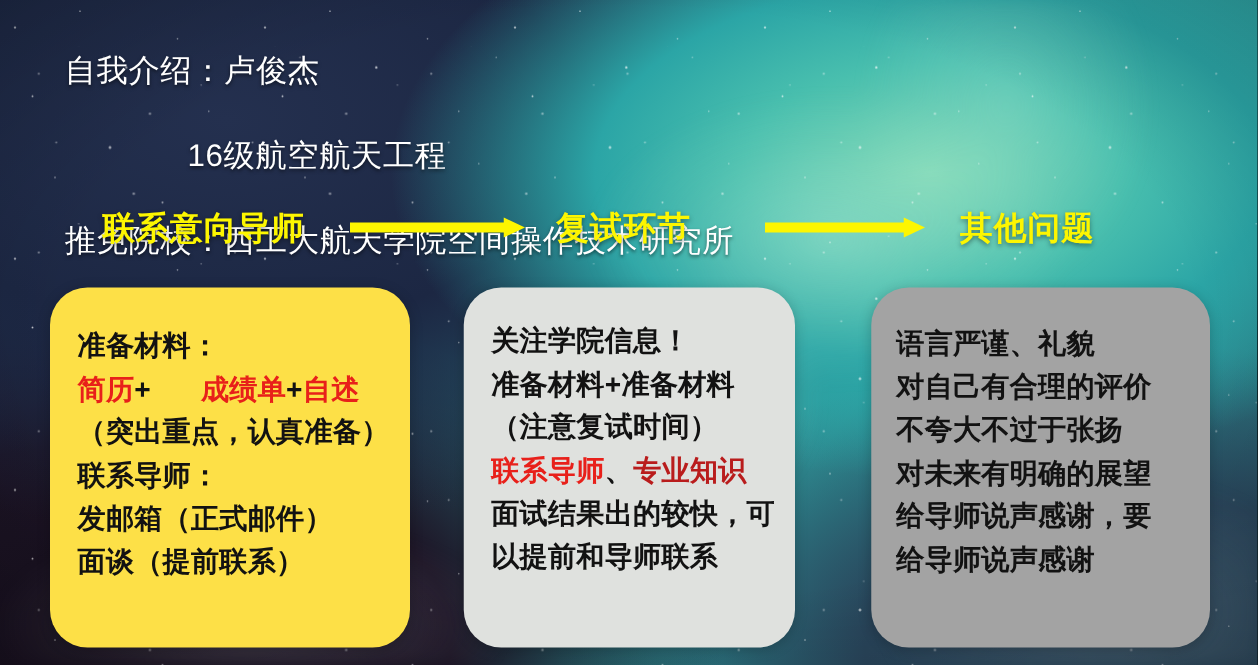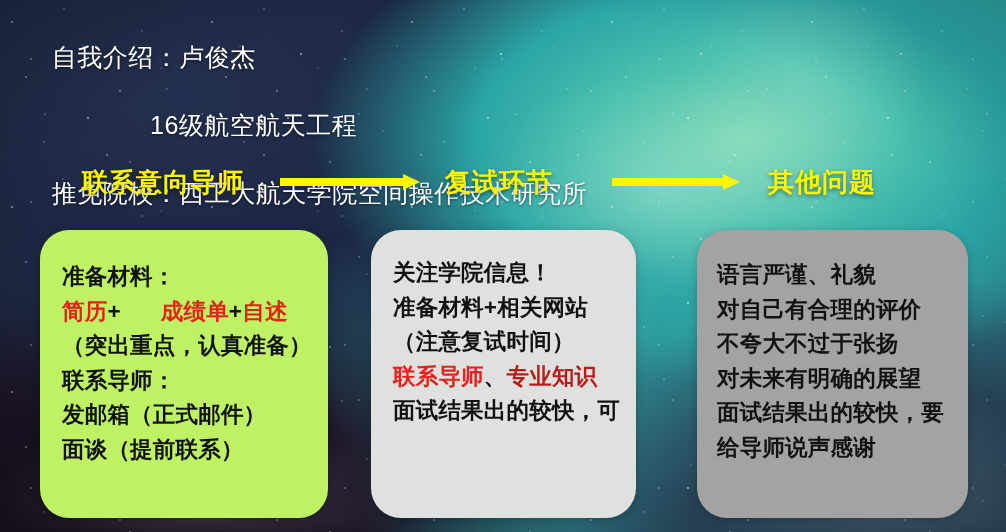--- a/index.html
+++ b/index.html
@@ -191,45 +191,46 @@
     <div class="flow-label fl2" style="color: rgb(253, 246, 0);">复试环节</div>
 
     <div class="arrow ar2">
       <span class="shaft" style="background: rgb(253, 246, 0);"></span>
       <span class="head" style="border-left-color: rgb(253, 246, 0);"></span>
     </div>
 
     <div class="flow-label fl3" style="color: rgb(253, 246, 0);">其他问题</div>
   </div>
 
-  <div class="card" id="card1" style="background: #bef264; border-radius: 29px;">
+  <div class="card" id="card1" style="background: #fde047;">
     <div class="body">
         <span class="ln" style="color: rgb(18, 18, 18);">准备材料：</span>
         <span class="ln"><span style="color: rgb(232, 32, 26);">简历</span><span style="color: rgb(18, 18, 18);">+</span><span style="color: rgb(232, 32, 26); margin-left: 40px;">成绩单</span><span style="color: rgb(18, 18, 18);">+</span><span style="color: rgb(232, 32, 26);">自述</span></span>
         <span class="ln" style="color: rgb(18, 18, 18);">（突出重点，认真准备）</span>
         <span class="ln" style="color: rgb(18, 18, 18);">联系导师：</span>
         <span class="ln" style="color: rgb(18, 18, 18);">发邮箱（正式邮件）</span>
         <span class="ln" style="color: rgb(18, 18, 18);">面谈（提前联系）</span>
       </div>
   </div>
 
   <div class="card" id="card2" style="background: rgb(223, 225, 222);">
     <div class="body">
         <span class="ln" style="color: rgb(18, 18, 18);">关注学院信息！</span>
-        <span class="ln" style="color: rgb(18, 18, 18);">准备材料+相关网站</span>
+        <span class="ln" style="color: rgb(18, 18, 18);">准备材料+准备材料</span>
         <span class="ln" style="color: rgb(18, 18, 18);">（注意复试时间）</span>
         <span class="ln"><span style="color: rgb(232, 32, 26);">联系导师</span><span style="color: rgb(18, 18, 18);">、</span><span style="color: #b91c1c;">专业知识</span></span>
         <span class="ln" style="color: rgb(18, 18, 18);">面试结果出的较快，可</span>
+        <span class="ln" style="color: rgb(18, 18, 18);">以提前和导师联系</span>
       </div>
   </div>
 
   <div class="card" id="card3" style="background: #a3a3a3;">
     <div class="body">
         <span class="ln" style="color: rgb(18, 18, 18);">语言严谨、礼貌</span>
         <span class="ln" style="color: rgb(18, 18, 18);">对自己有合理的评价</span>
         <span class="ln" style="color: rgb(18, 18, 18);">不夸大不过于张扬</span>
         <span class="ln" style="color: rgb(18, 18, 18);">对未来有明确的展望</span>
-        <span class="ln" style="color: rgb(18, 18, 18);">面试结果出的较快，要</span>
+        <span class="ln" style="color: rgb(18, 18, 18);">给导师说声感谢，要</span>
         <span class="ln" style="color: rgb(18, 18, 18);">给导师说声感谢</span>
       </div>
   </div>
 
 </div>
 
 </body></html>

